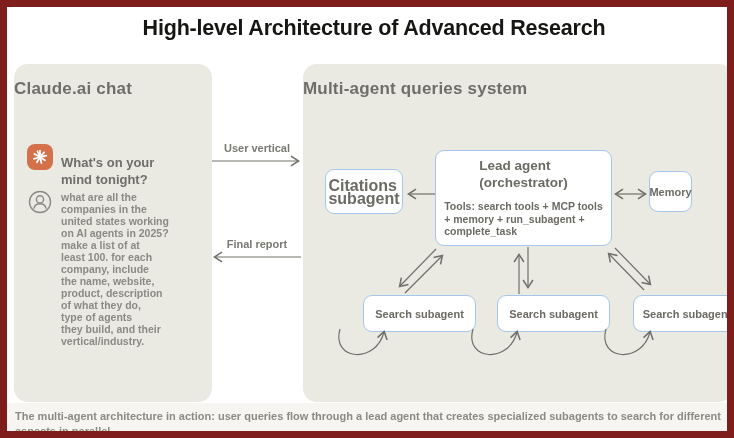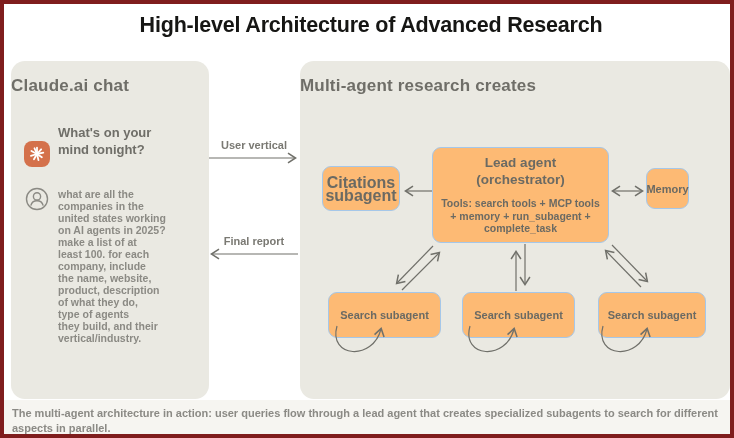--- a/index.html
+++ b/index.html
@@ -1,18 +1,18 @@
 <!DOCTYPE html>
 <html><head>
 <meta charset="utf-8">
 <style>
   html,body{margin:0;padding:0;background:#ffffff;}
   .canvas{
     position:relative;width:734px;height:438px;overflow:hidden;
-    background:#ffffff;border:4px solid #7f1d1d;box-sizing:border-box;
+    background:#ffffff;border:7px solid #7f1d1d;box-sizing:border-box;
     font-family:"Liberation Sans", sans-serif;
     padding-left:20px;
   }
   .page-title{
     position:absolute;left:0;top:9px;width:734px;text-align:center;
     font-size:21.5px;font-weight:bold;color:#161614;letter-spacing:-0.2px;
   }
   .panel{
     position:absolute;top:57px;height:338px;background:#eae9e2;border-radius:14px;
   }
@@ -21,45 +21,45 @@
   .panel-title{
     position:absolute;top:15px;left:0;width:100%;text-align:left;
     font-size:17px;font-weight:bold;color:#6f6e68;letter-spacing:0.2px;
   }
   .preline{white-space:pre-line;}
   .claude-icon{
     position:absolute;left:13px;top:80px;width:26px;height:26px;border-radius:8px;
     background:#d4714b;display:flex;align-items:center;justify-content:center;
   }
   .assistant-msg{
-    position:absolute;left:47px;top:64px;width:140px;
+    position:absolute;left:47px;top:91px;width:140px;
     font-size:13px;line-height:16.5px;font-weight:bold;color:#6f6e68;
   }
   .user-icon{position:absolute;left:14px;top:126px;width:24px;height:24px;}
   .user-msg{
     position:absolute;left:47px;top:127px;width:145px;
     font-size:10.5px;line-height:12px;font-weight:600;color:#8b8a84;
   }
   .flow-label{
     position:absolute;width:90px;text-align:center;
     font-size:11px;font-weight:bold;color:#7a7973;
   }
   .flow-label.user-request{left:205px;top:135px;}
   .flow-label.final-report{left:205px;top:231px;}
   .bluebox{
-    position:absolute;background:#fdba74;border:1px solid #a5c7e9;border-radius:9px;
+    position:absolute;background:#ffffff;border:1px solid #a5c7e9;border-radius:9px;
     box-sizing:border-box;display:flex;flex-direction:column;align-items:center;justify-content:center;
-    text-align:center;color:#6b6a63;font-weight:bold;
+    text-align:left;color:#6b6a63;font-weight:bold;
   }
   .box-citations{left:22px;top:105px;width:78px;height:45px;font-size:16px;line-height:13px;}
   .box-lead{left:132px;top:86px;width:177px;height:96px;padding:6px 4px;}
   .box-lead .lead-title{font-size:13.5px;line-height:16.5px;}
   .box-lead .lead-tools{font-size:10.5px;line-height:12.5px;margin-top:9px;}
   .box-memory{left:346px;top:107px;width:43px;height:41px;font-size:11px;}
-  .box-search{top:231px;height:46px;font-size:11px;}
+  .box-search{top:231px;height:37px;font-size:11px;margin-left:32px;}
   .box-search.s1{left:28px;width:113px;}
   .box-search.s2{left:162px;width:113px;}
   .box-search.s3{left:298px;width:108px;}
   .arrows-overlay{position:absolute;left:0;top:0;width:734px;height:438px;pointer-events:none;}
   .caption-strip{
     position:absolute;left:0;top:396px;width:734px;height:49px;background:#f6f5f1;
   }
   .caption-text{
     position:absolute;left:8px;top:6px;width:714px;
     font-size:11px;line-height:14.5px;font-weight:600;color:#8b8a85;
@@ -112,21 +112,21 @@
 of what they do,
 type of agents
 they build, and their
 vertical/industry.</div>
   </div>
 
   <div class="flow-label user-request">User vertical</div>
   <div class="flow-label final-report">Final report</div>
 
   <div class="panel panel-right">
-    <div class="panel-title">Multi-agent research creates</div>
+    <div class="panel-title">Multi-agent queries system</div>
 
     <div class="bluebox box-citations preline">Citations
 subagent</div>
 
     <div class="bluebox box-lead">
       <div class="lead-title preline">Lead agent
 (orchestrator)</div>
       <div class="lead-tools preline">Tools: search tools + MCP tools
 + memory + run_subagent +
 complete_task</div>

